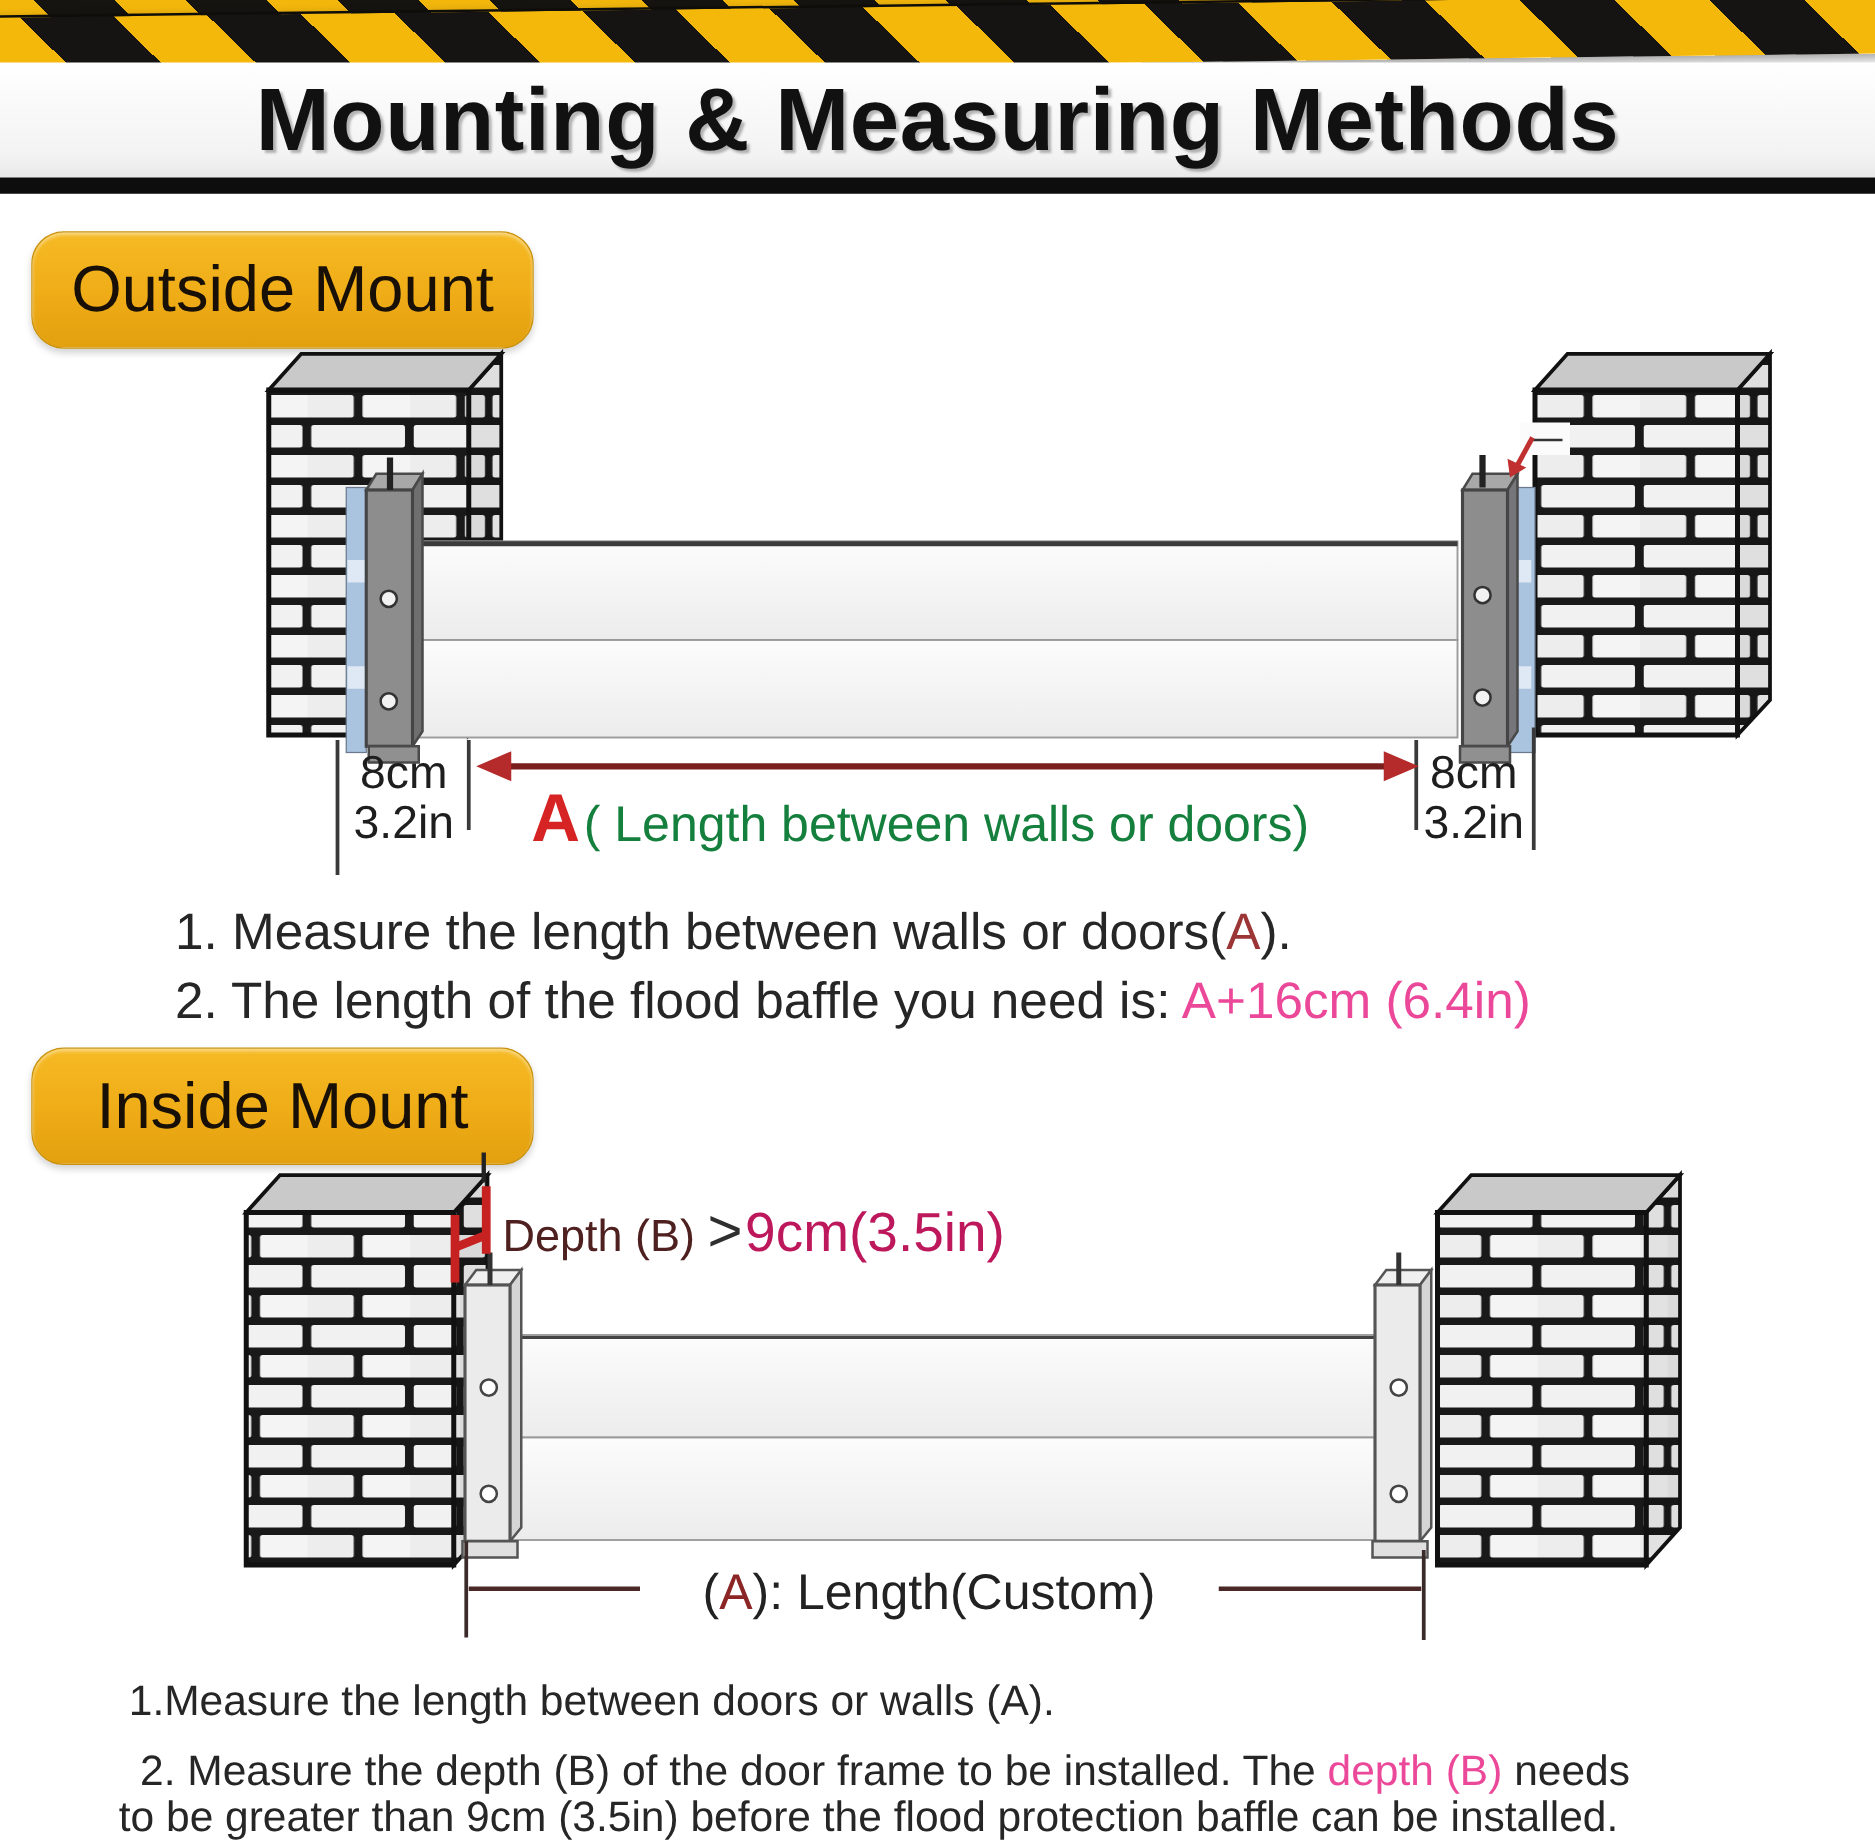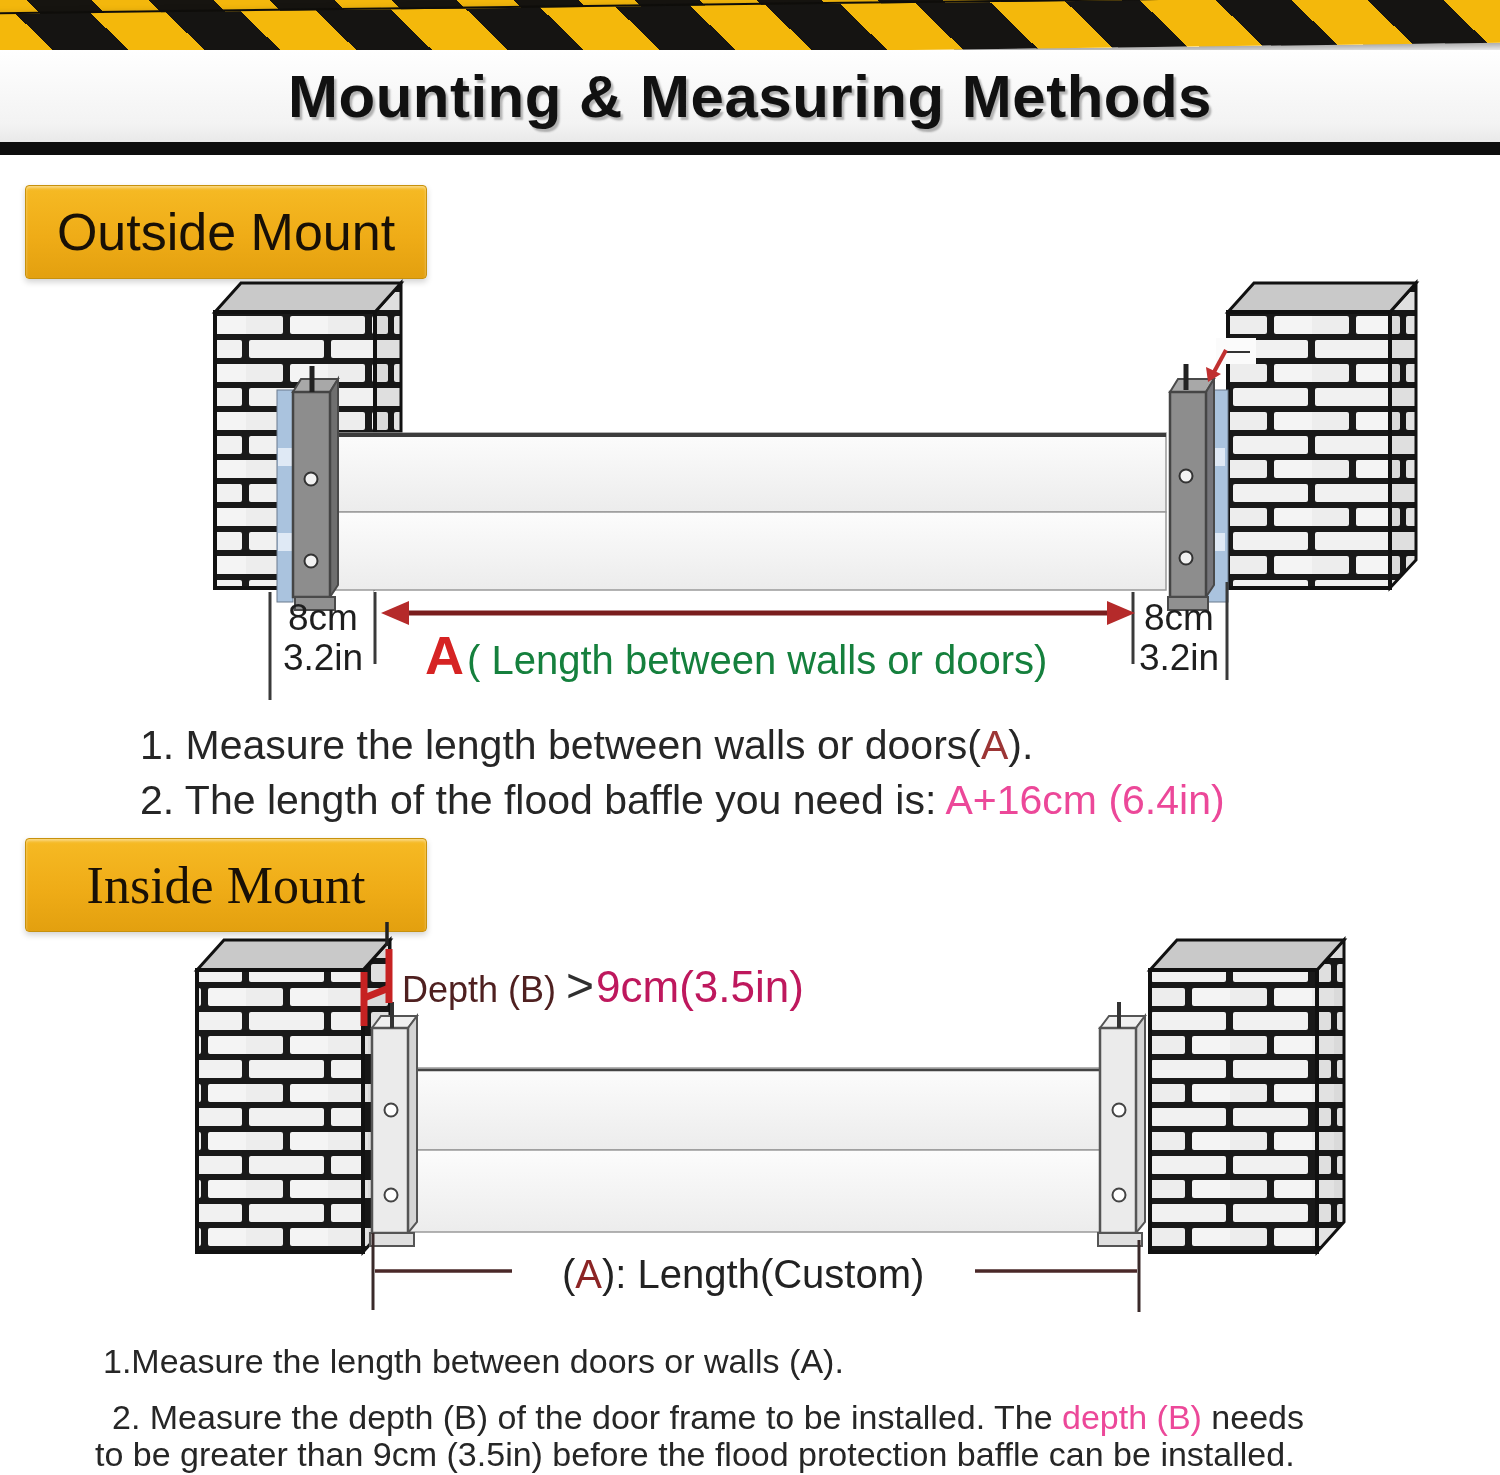--- a/index.html
+++ b/index.html
@@ -18,36 +18,36 @@
     transform: rotate(-0.7deg);
     box-shadow: 0 4px 9px rgba(0,0,0,0.38);
     border-top:2px solid #0e0d0a;
   }
   .banner {
     position:absolute; top:50px; left:0; right:0; height:92px;
     background: linear-gradient(180deg,#ffffff 0%,#f3f3f3 80%,#e9e9e9 100%);
     display:flex; align-items:center; justify-content:center;
   }
   .title {
-    font-size:60px; font-weight:bold; color:#111;
+    font-size:71px; font-weight:bold; color:#111;
     text-shadow: 2.5px 2.5px 2px rgba(0,0,0,0.28);
     letter-spacing:0.5px; white-space:nowrap;
   }
   .banner-bar { position:absolute; top:142px; left:0; right:0; height:13px; background:#0d0d0d; }
   
   .badge {
     position:absolute; left:25px; width:400px; height:92px;
     background: linear-gradient(180deg,#f6ba24 0%, #efac17 55%, #e3a00f 100%);
-    border:1px solid #c7910d; border-radius:4px;
+    border:1px solid #c7910d; border-radius:26px;
     box-shadow: inset 0 2px 3px rgba(255,255,255,0.45), 0 3px 6px rgba(0,0,0,0.18);
     display:flex; align-items:center; justify-content:center;
     font-size:52px; color:#181006; white-space:nowrap;
   }
   .badge.outside { top:185px; }
-  .badge.inside  { top:838px;font-family:Liberation Serif, serif; }
+  .badge.inside  { top:838px; }
   
   .diagram-svg { position:absolute; left:0; top:0; width:1500px; height:1475px; }
   
   .overlay { position:absolute; white-space:nowrap; }
   .dim-label { text-align:center; font-size:37px; line-height:40px; color:#1e1e1e; }
   .dim-left  { left:270px; top:598px; width:106px; }
   .dim-right { left:1130px; top:598px; width:98px; }
   .span-label { left:425px; top:624px; display:flex; align-items:baseline; }
   .span-label .red-a { font-size:54px; font-weight:bold; color:#d62323; margin-right:3px; }
   .span-label .span-text { font-size:40px; color:#15803d; }

